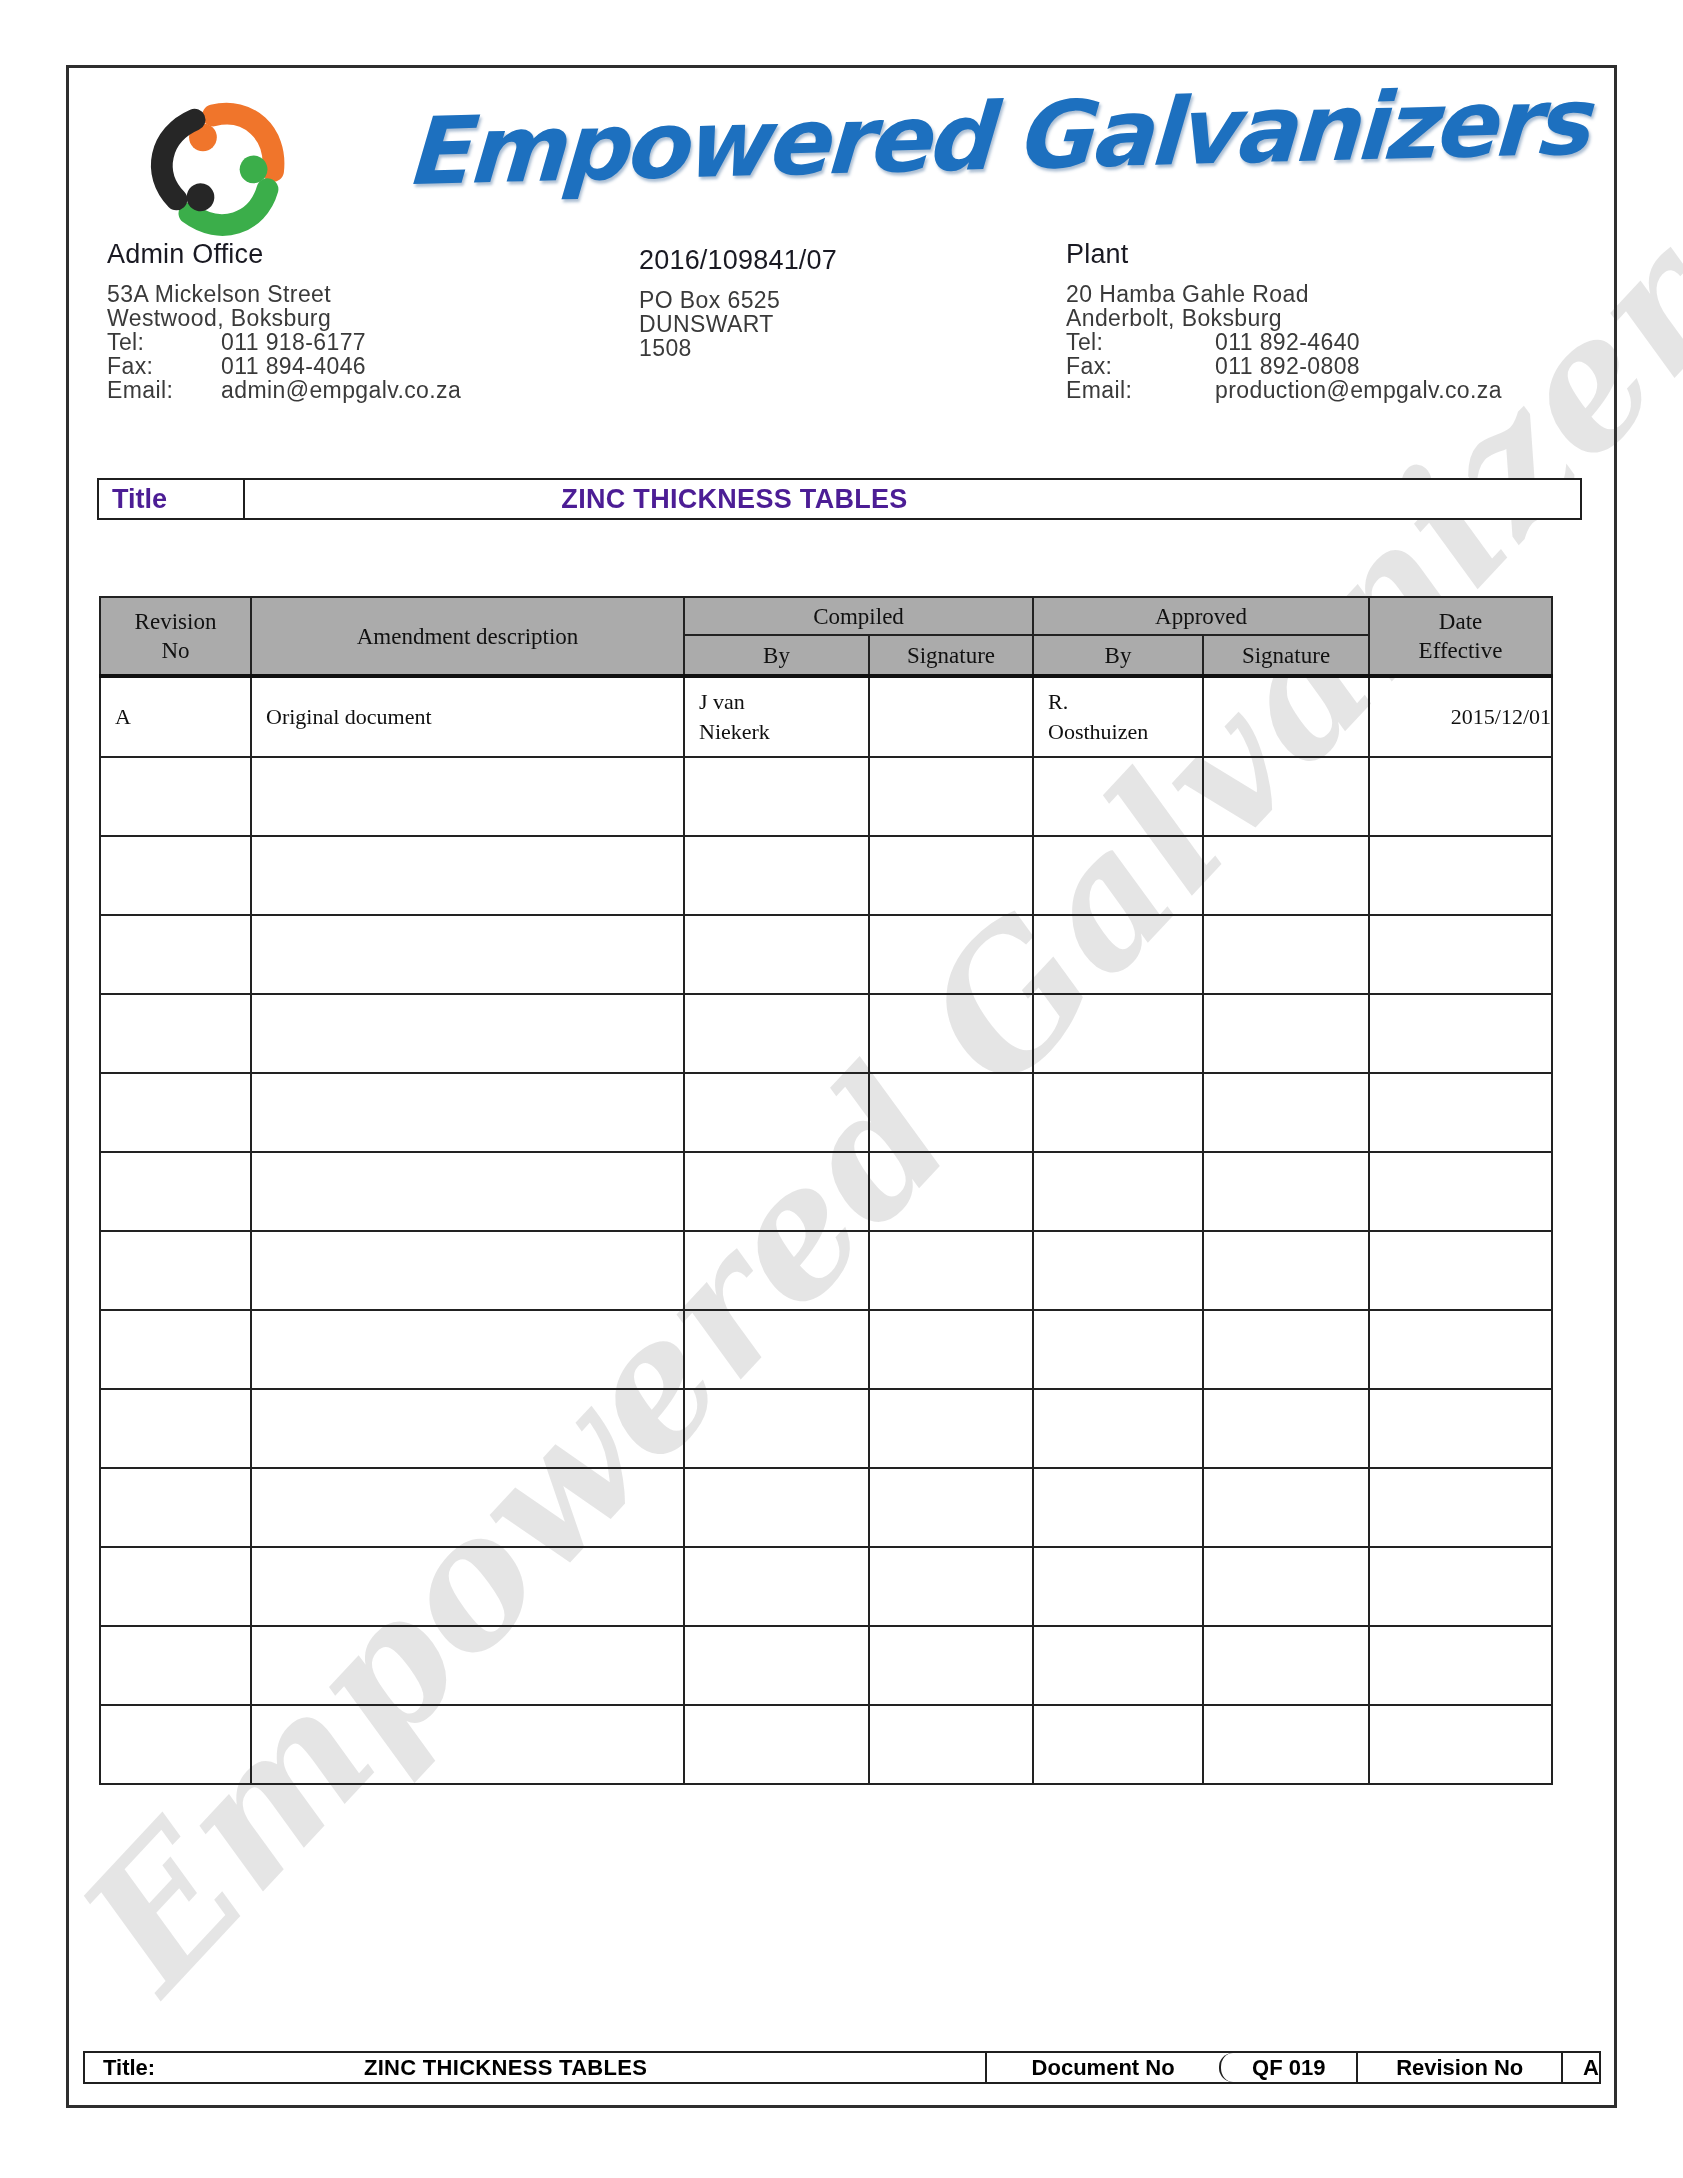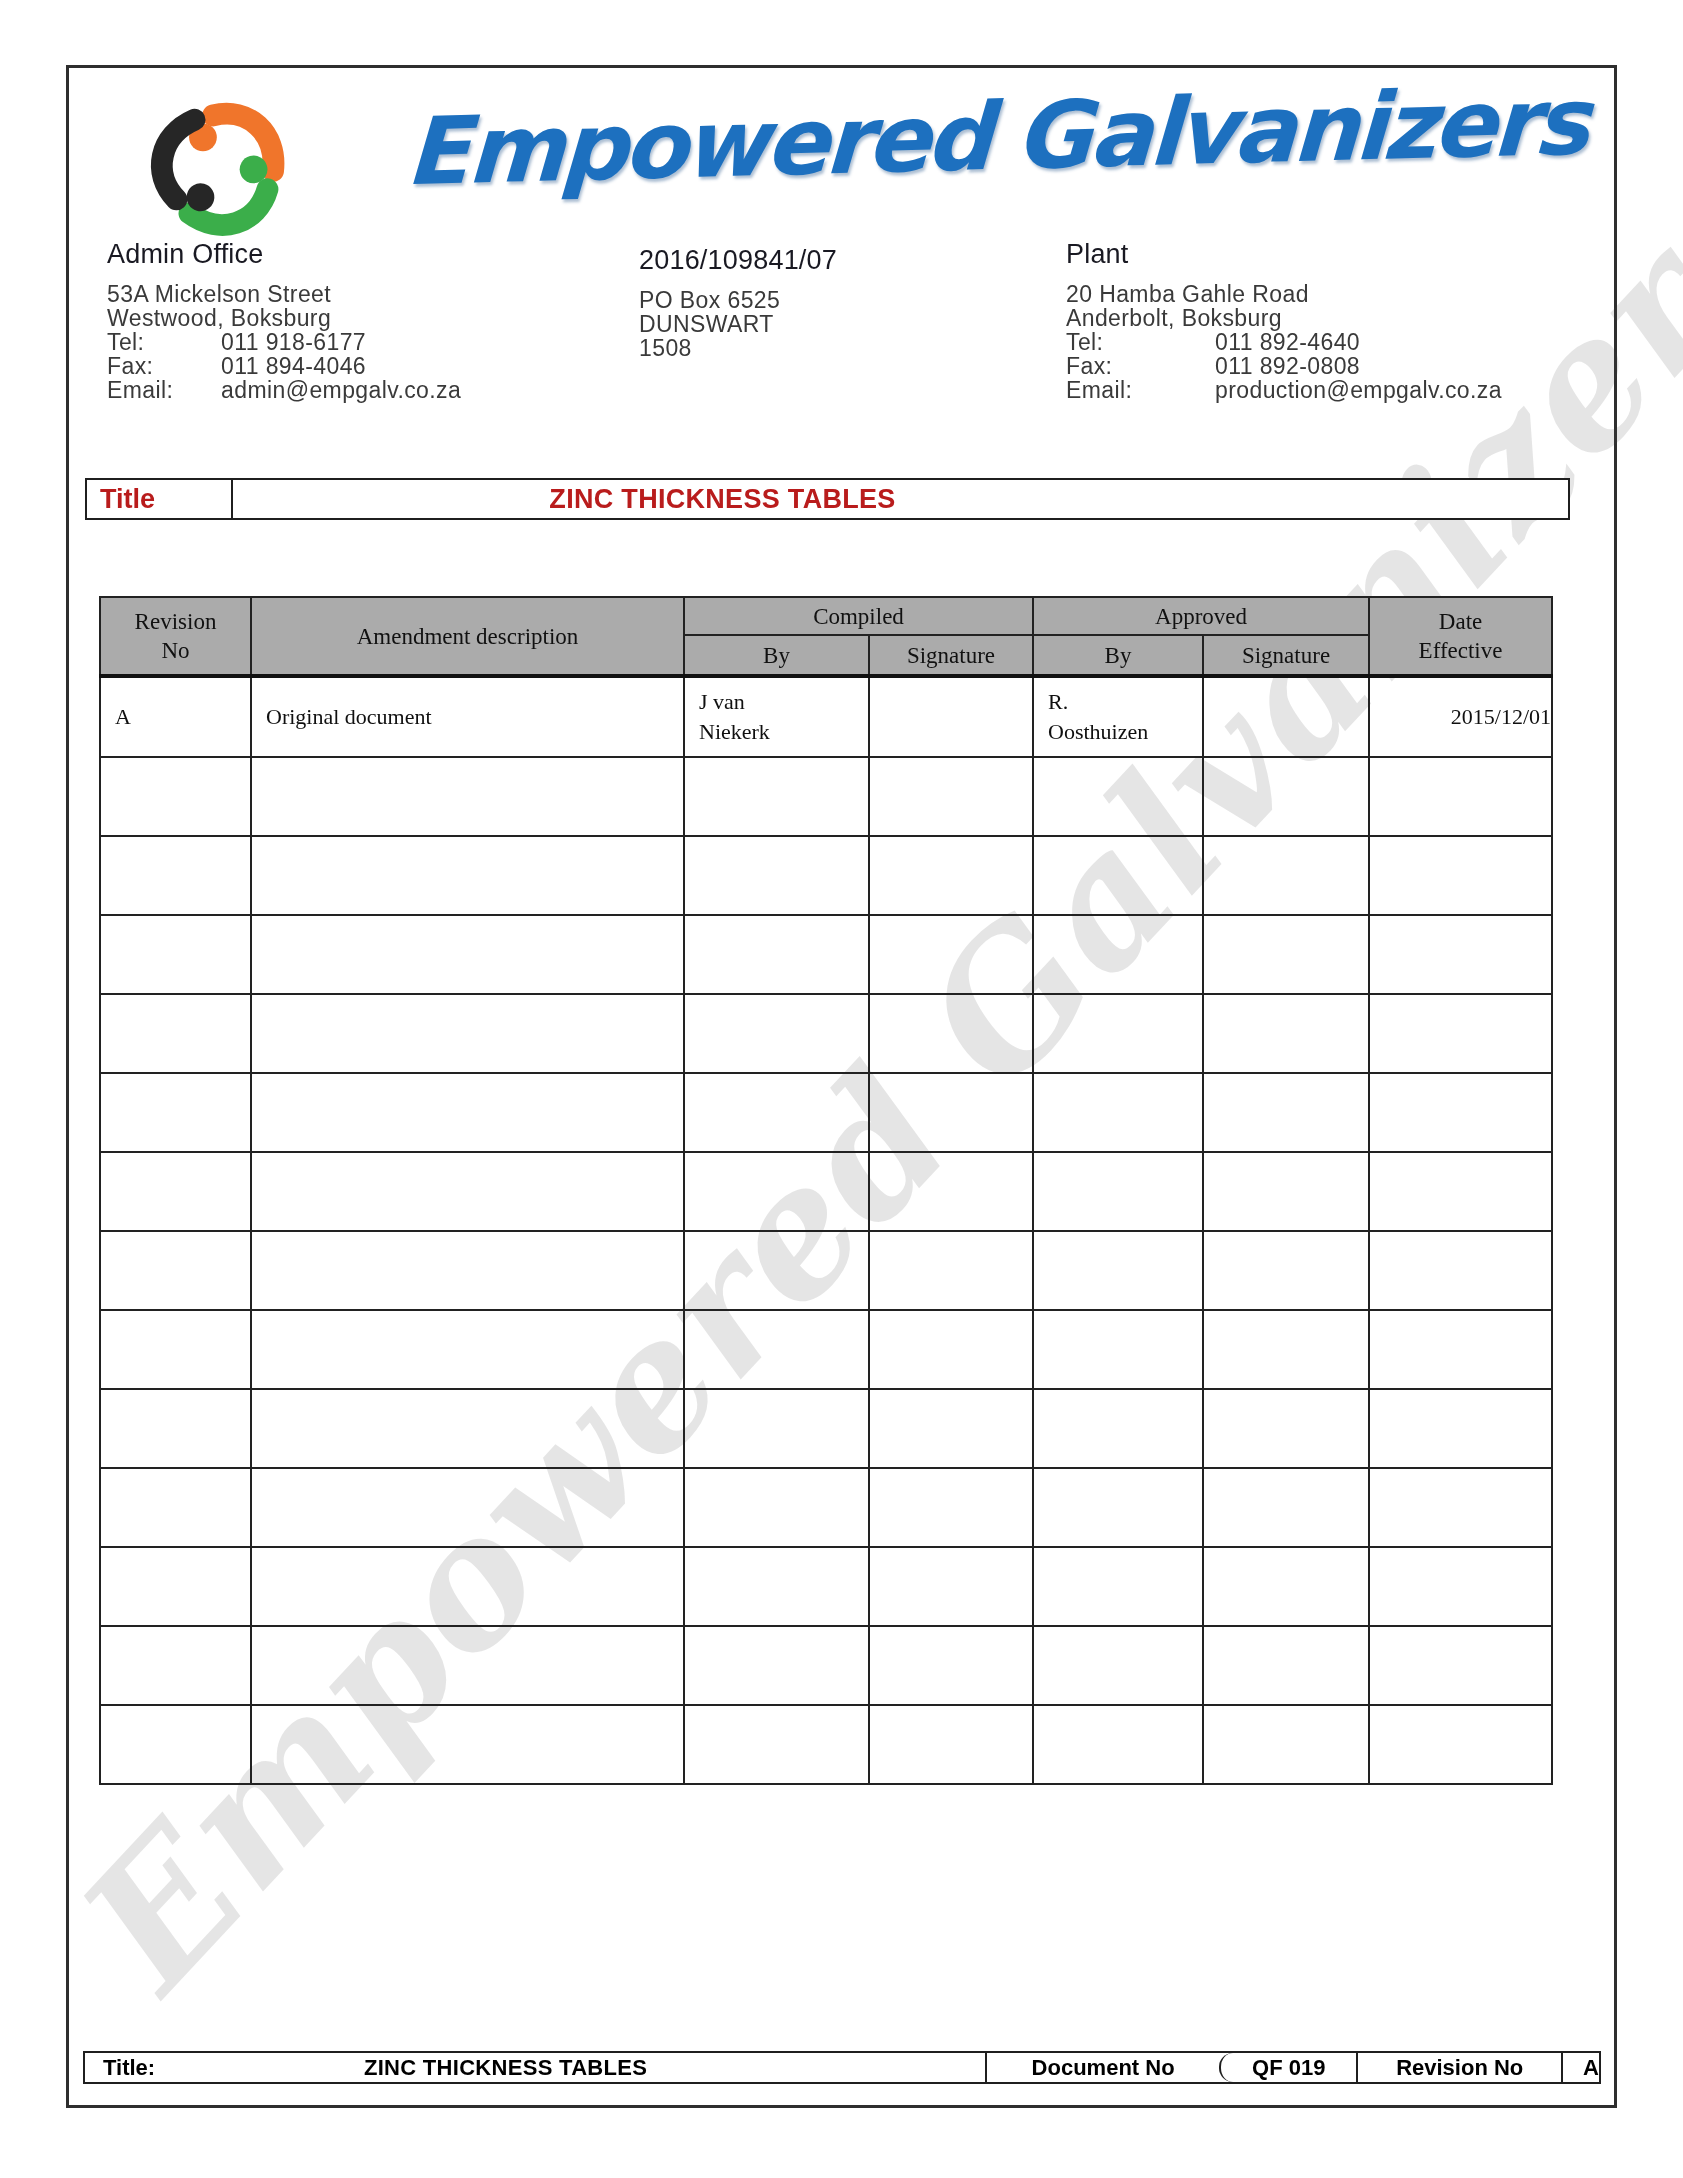--- a/index.html
+++ b/index.html
@@ -37,23 +37,23 @@
   .hdr-reg   { left: 639px; top: 244px; }
   .hdr-plant { left: 1066px; top: 238px; }
   .addr-line { display: block; }
   .contact-row { display: flex; }
   .c-label { display: inline-block; }
   .hdr-admin .c-label { width: 114px; }
   .hdr-plant .c-label { width: 149px; }
 
   
   .title-bar {
-    position: absolute; left: 85px; top: 478px; width: 1485px; height: 42px;
+    position: absolute; left: 97px; top: 478px; width: 1485px; height: 42px;
     border: 2px solid #1f1f1f; display: flex; align-items: stretch;
-    font-weight: bold; font-size: 27px; color: #b91c1c; z-index: 2; background: #fff;
+    font-weight: bold; font-size: 27px; color: #4c1d95; z-index: 2; background: #fff;
   }
   .title-bar .tb-label {
     width: 146px; border-right: 2px solid #1f1f1f;
     display: flex; align-items: center; padding-left: 13px;
   }
   .title-bar .tb-value {
     flex: 1; display: flex; align-items: center; justify-content: center;
     padding-right: 356px; letter-spacing: 0.3px;
   }
 

